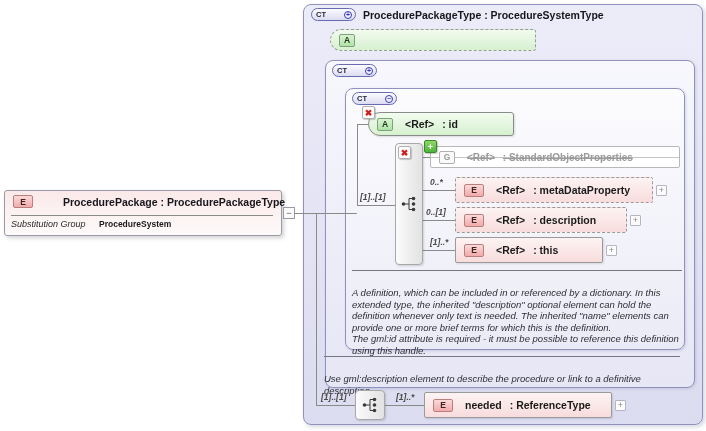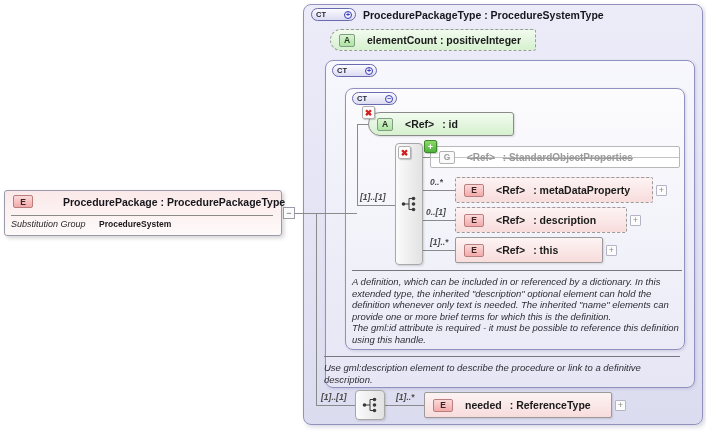--- a/index.html
+++ b/index.html
@@ -67,21 +67,21 @@
   .expander { position:absolute; z-index:4; width:11px; height:11px; border:1px solid #b4b4c4;
               background:#fcfcfc; color:#8a8a8a; font-size:9px; line-height:9px; text-align:center;
               border-radius:1px; }
 
   .mini { position:absolute; z-index:5; width:13px; height:13px; border:1px solid #b0b0b0; border-radius:2px;
           background:#fdfdfd; display:flex; align-items:center; justify-content:center;
           font-size:9px; font-weight:bold; box-shadow:1px 1px 1px rgba(0,0,0,.2); }
   .mini.red { color:#cf1f1f; }
   .mini.green { background:linear-gradient(180deg,#8fd86a,#4eb33c); color:#ffffff; border-color:#3a8a28; }
 
-  .annot { position:absolute; z-index:3; border-top:1px solid #77777f; padding-top:5px;
+  .annot { position:absolute; z-index:3; border-top:1px solid #77777f; padding-top:16px;
            font-size:9.5px; font-style:italic; color:#2e2e36; line-height:11.5px; white-space:pre-line; }
 
   
   #rootEl { position:absolute; left:4px; top:190px; width:278px; height:46px; z-index:3;
             border:1px solid #9a9aa8; border-radius:3px;
             background:linear-gradient(180deg,#fbe9e9,#fefafa);
             box-shadow:2px 2px 4px rgba(0,0,0,.18); }
   #rootEl .row1 { position:absolute; left:8px; top:4px; display:flex; align-items:center; gap:10px; }
   #rootEl .rtitle { font-size:10.5px; font-weight:bold; color:#16161c; white-space:nowrap;padding-left:20px; }
   #rootEl .sep { position:absolute; left:6px; top:24px; width:262px; border-top:1px solid #8a8a8a; }
@@ -131,21 +131,20 @@
   <div class="hdr" style="left:311px; top:8px;">
     <span class="ctbadge">
       <span>CT</span>
         <span class="circ">+</span>
     </span>
     <span class="title">ProcedurePackageType : ProcedureSystemType</span>
   </div>
 
   <div class="node attr-dash" style="left:330px; top:29px; width:206px; height:22px;">
     <span class="abadge">A</span>
-    <span class="nm" style="margin-left:12px;">elementCount : positiveInteger</span>
   </div>
 
   <div class="hdr" style="left:332px; top:64px;">
     <span class="ctbadge">
       <span>CT</span>
         <span class="circ">+</span>
     </span>
   </div>
 
   <div class="hdr" style="left:352px; top:92px;">

